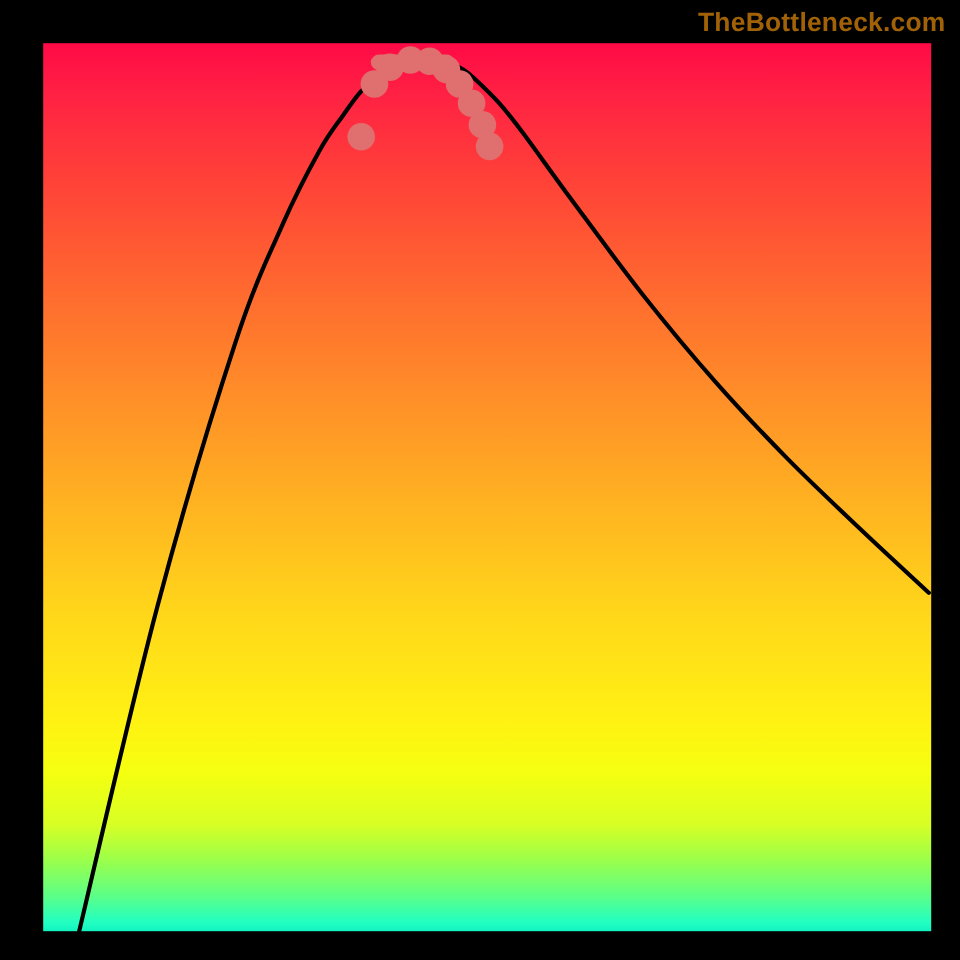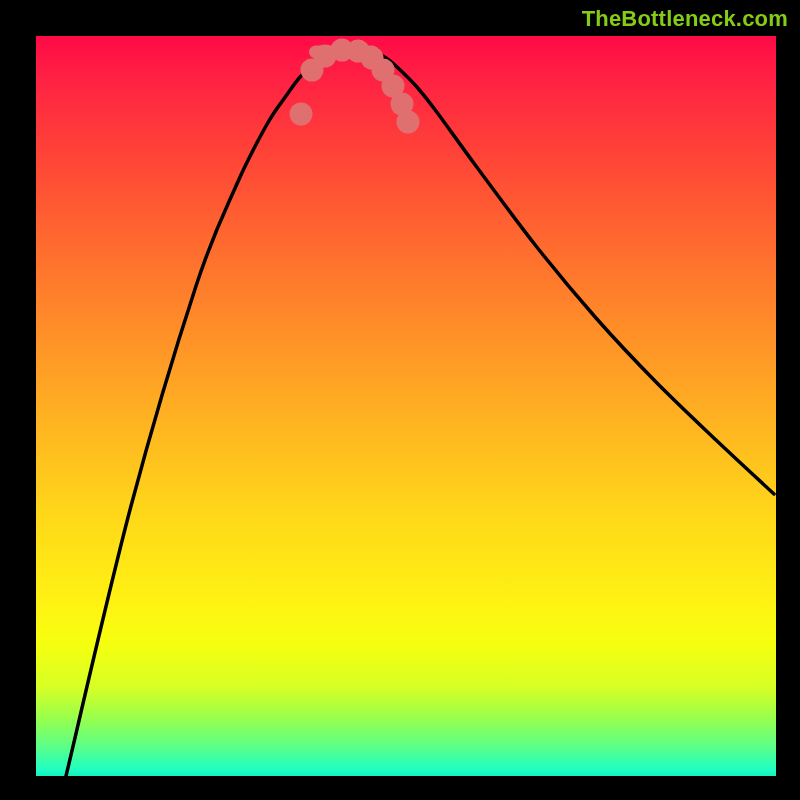--- a/index.html
+++ b/index.html
@@ -51,21 +51,21 @@
     height: 740px;
     overflow: visible;
   }
   .watermark {
     position: absolute;
     top: 6px;
     right: 12px;
     font-family: Arial, Helvetica, sans-serif;
     font-size: 22px;
     font-weight: 600;
-    color: #84cc16;
+    color: #a16207;
     letter-spacing: 0.2px;
     user-select: none;
     text-align: center;
   }
 </style>
 </head>
 <body>
 
 <div class="plot-area">
   <div class="gradient"></div>

